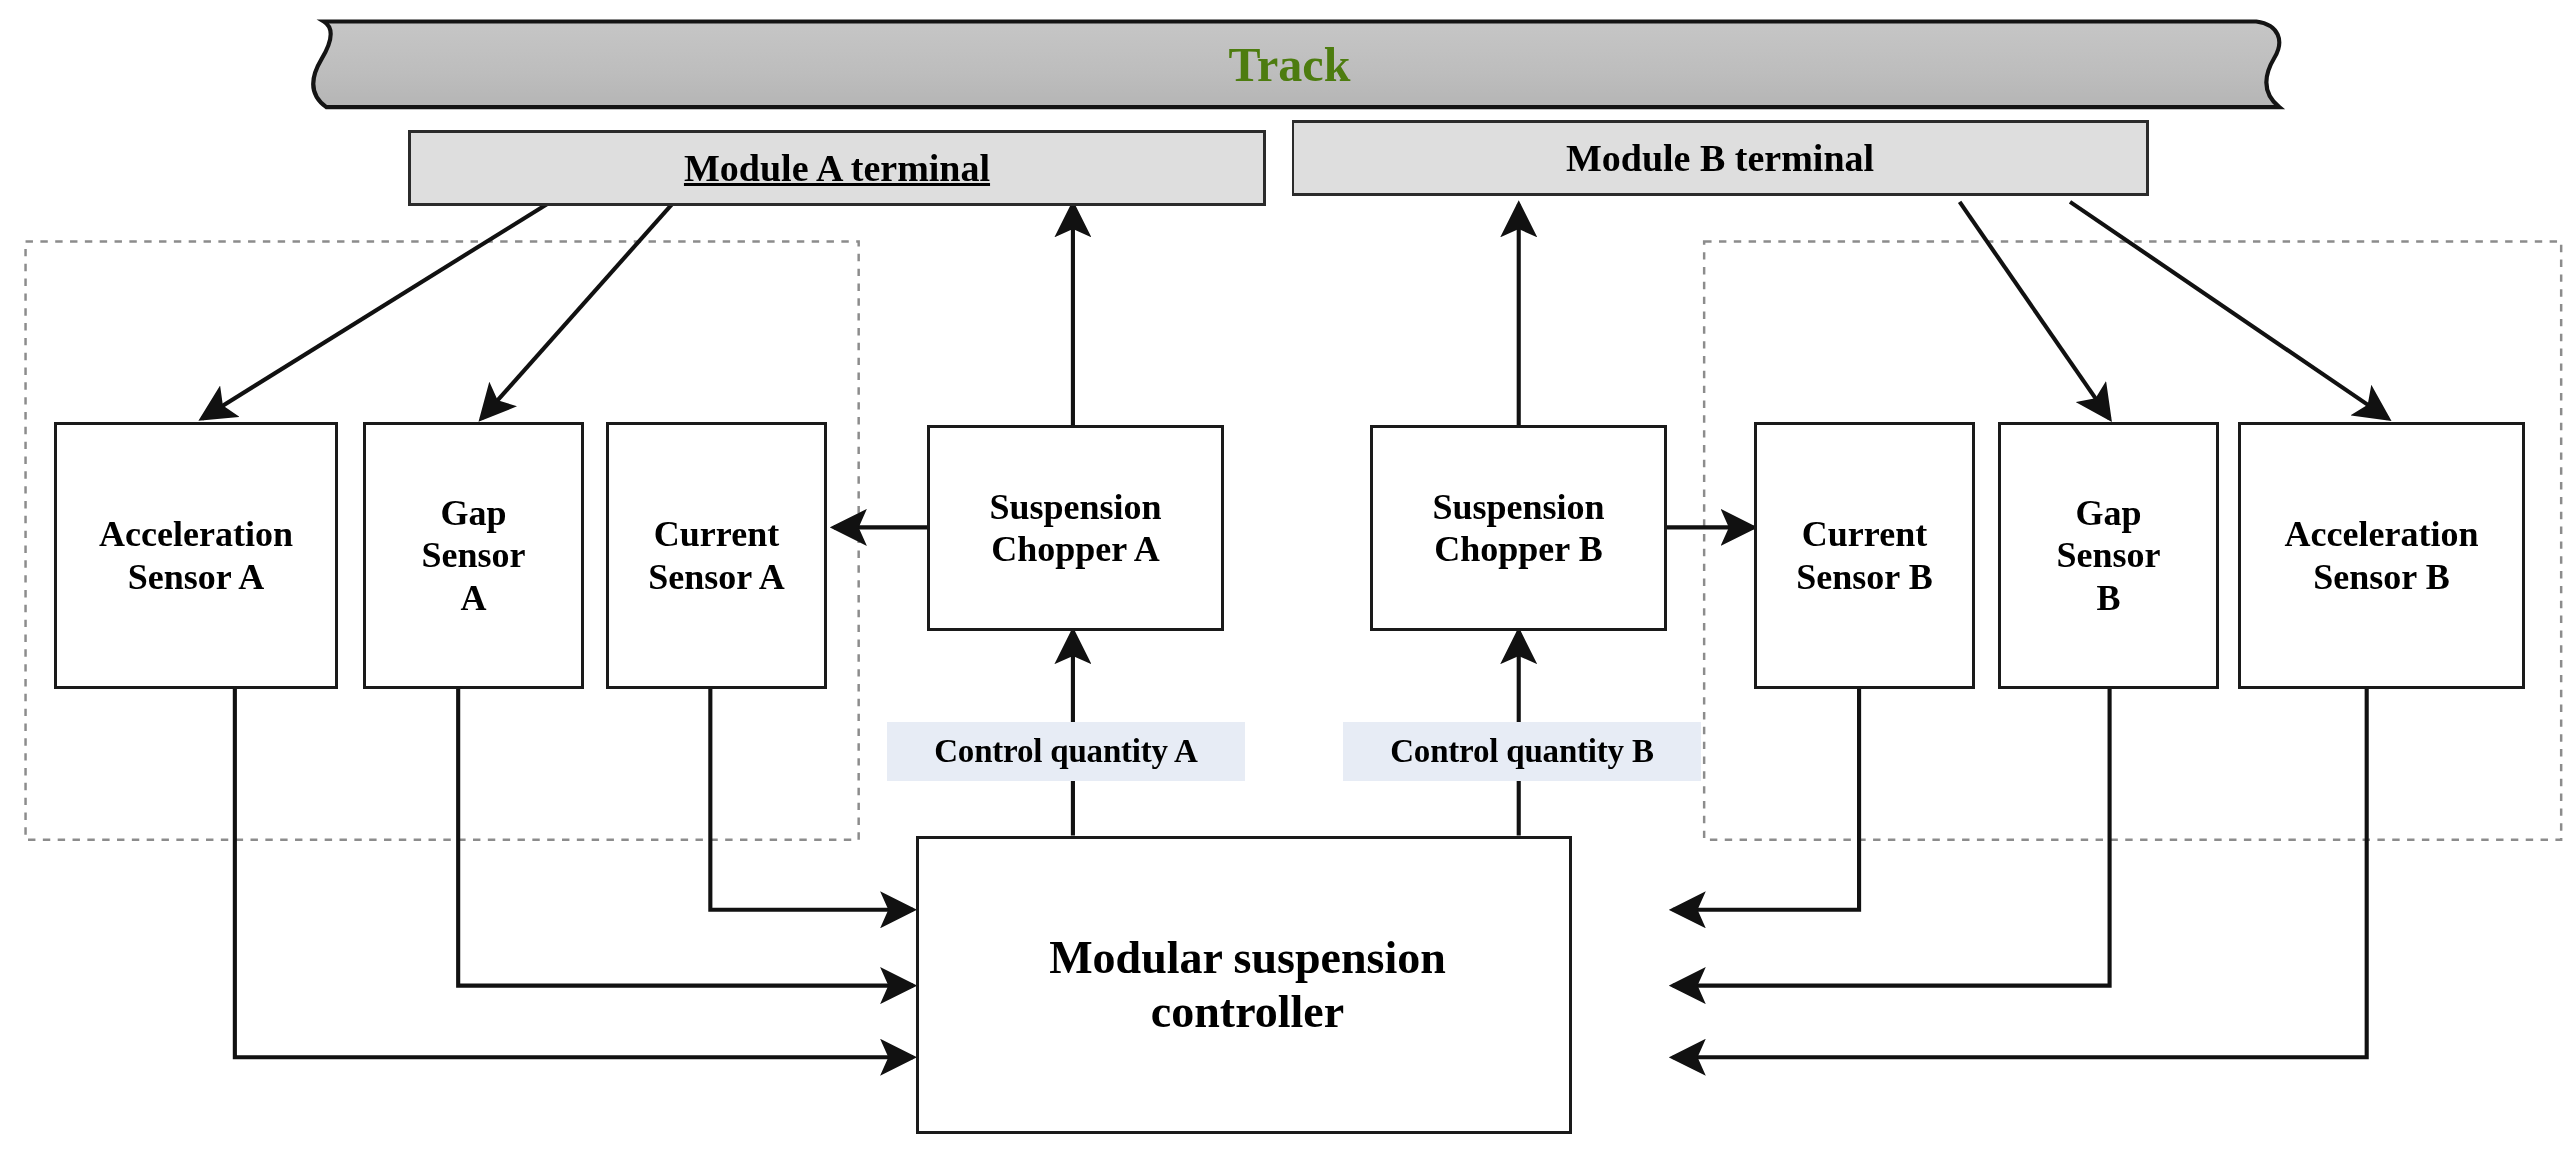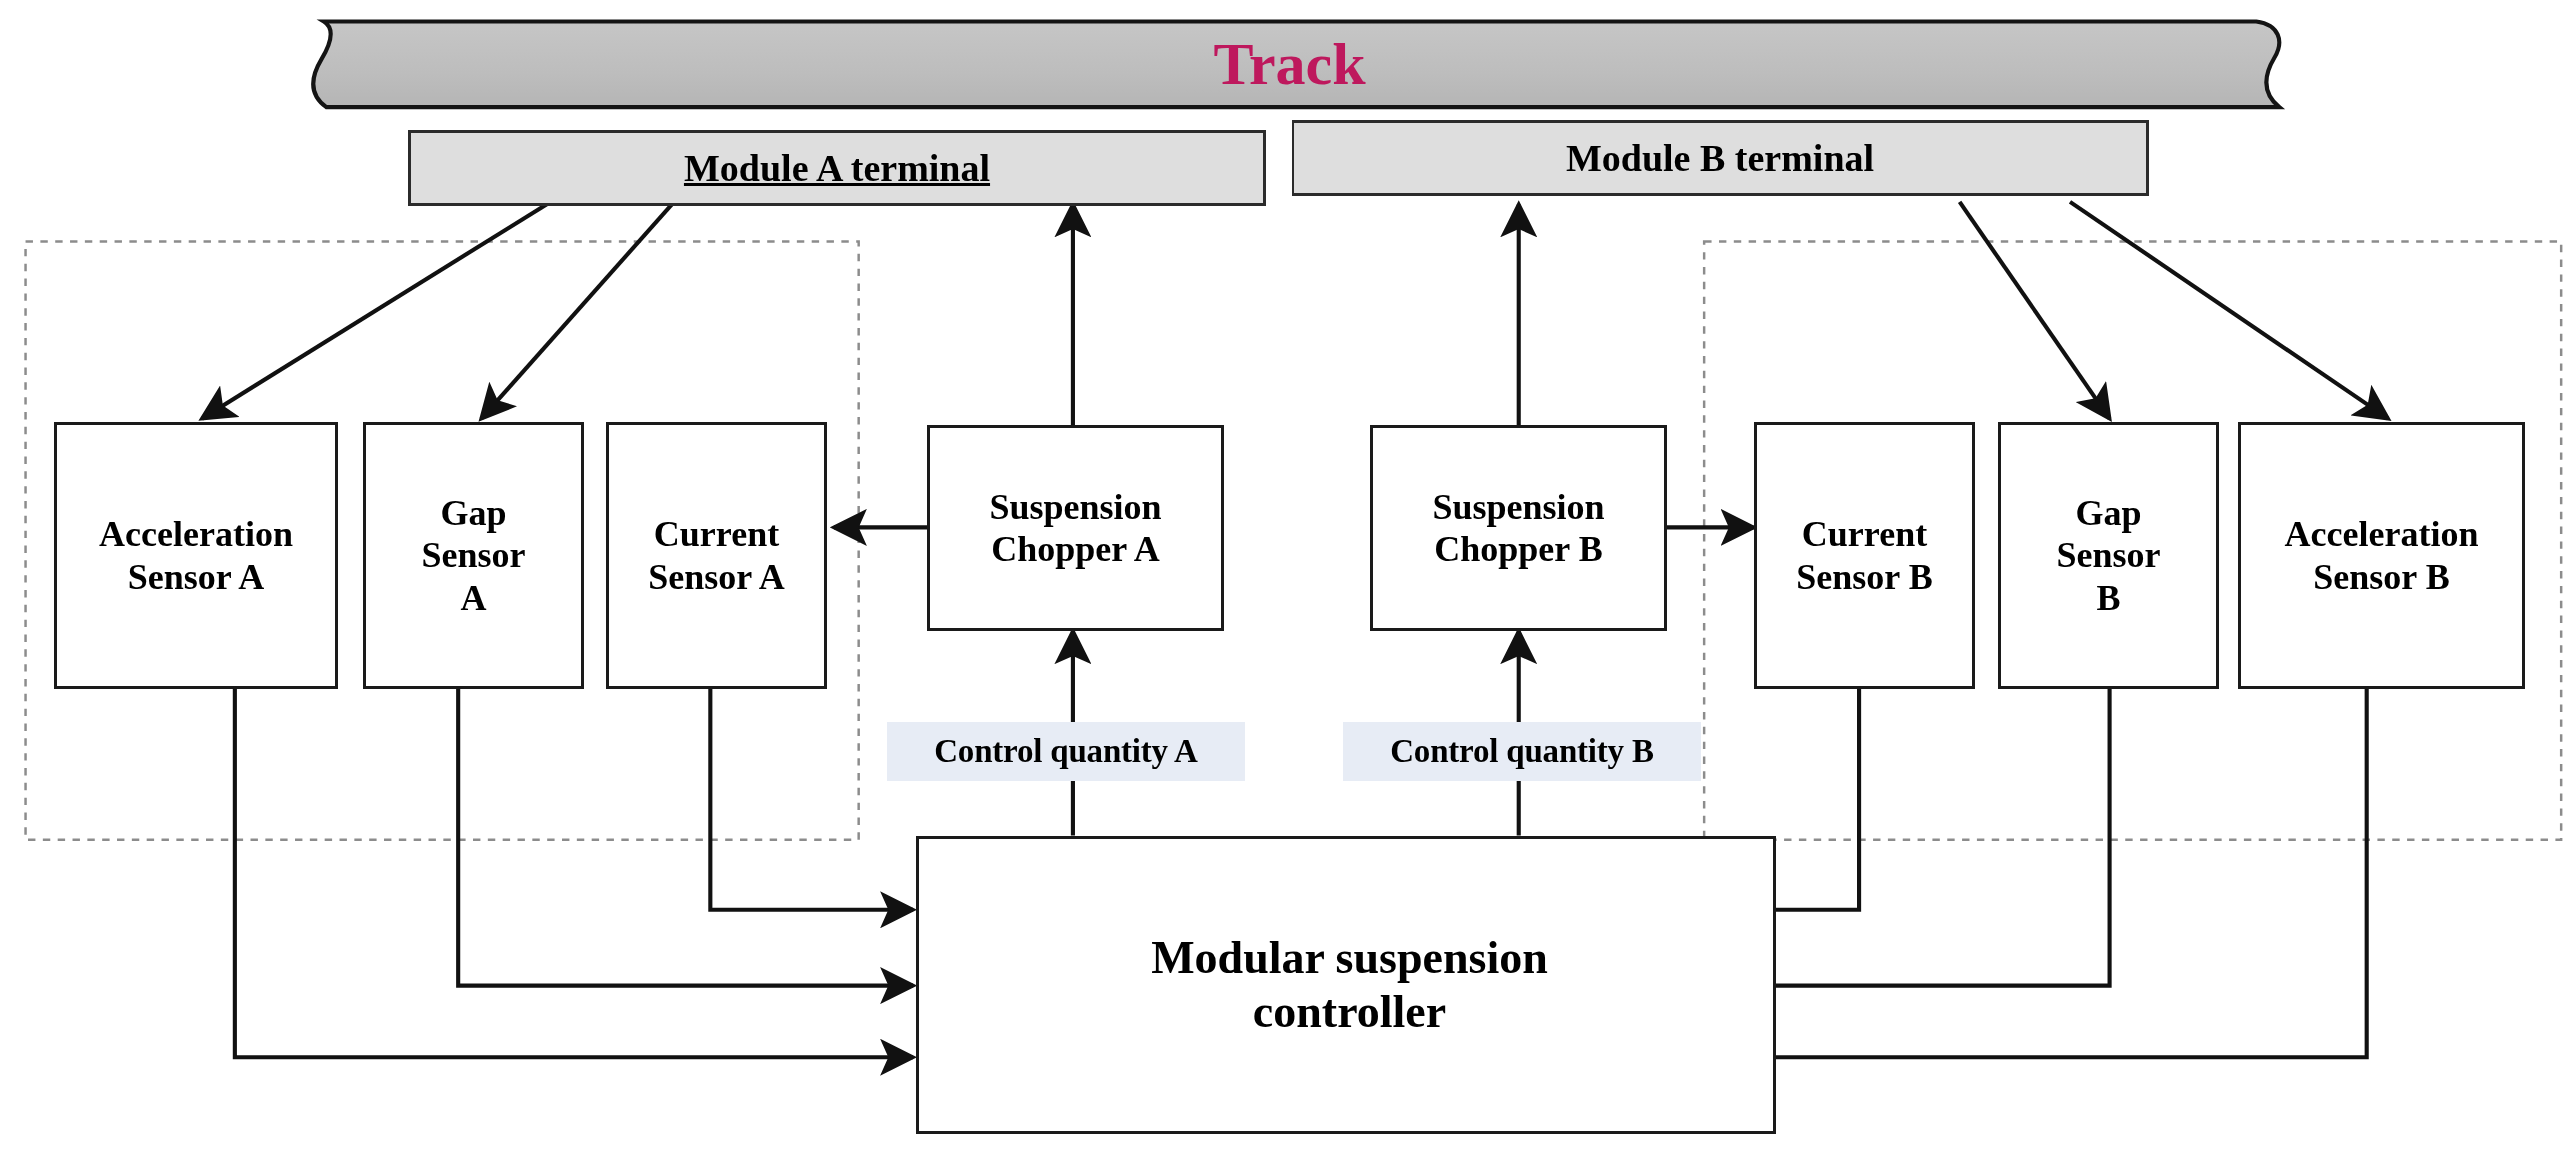--- a/index.html
+++ b/index.html
@@ -76,23 +76,23 @@
   }
   .track-text {
     position: absolute;
     left: 0;
     top: 0;
     width: 1969px;
     height: 92px;
     display: flex;
     align-items: center;
     justify-content: center;
-    font-size: 60px;
-    font-weight: bold;
-    color: #be185d;
+    font-size: 48px;
+    font-weight: bold;
+    color: #4d7c0f;
   }
   .sensor-font { font-size: 36px; }
   .chopper-font { font-size: 36px; }
   .controller-font { font-size: 46px; }
 </style>
 </head>
 <body>
 
 <div id="stage">
 
@@ -203,19 +203,19 @@
 Sensor B</span>
   </div>
 
   <div class="ctrl-chip" style="left:1343px; top:722px; width:358px; height:59px;">
     <span>Control quantity B</span>
   </div>
   <div class="ctrl-chip" style="left:887px; top:722px; width:358px; height:59px;">
     <span>Control quantity A</span>
   </div>
 
-  <div class="node controller-font" style="left:916px; top:836px; width:860px; height:298px;padding-left:7px;">
+  <div class="node controller-font" style="left:916px; top:836px; width:656px; height:298px;padding-left:7px;">
     <span class="node-label">Modular suspension
 controller</span>
   </div>
 
 </div>
 
 
 </body></html>

